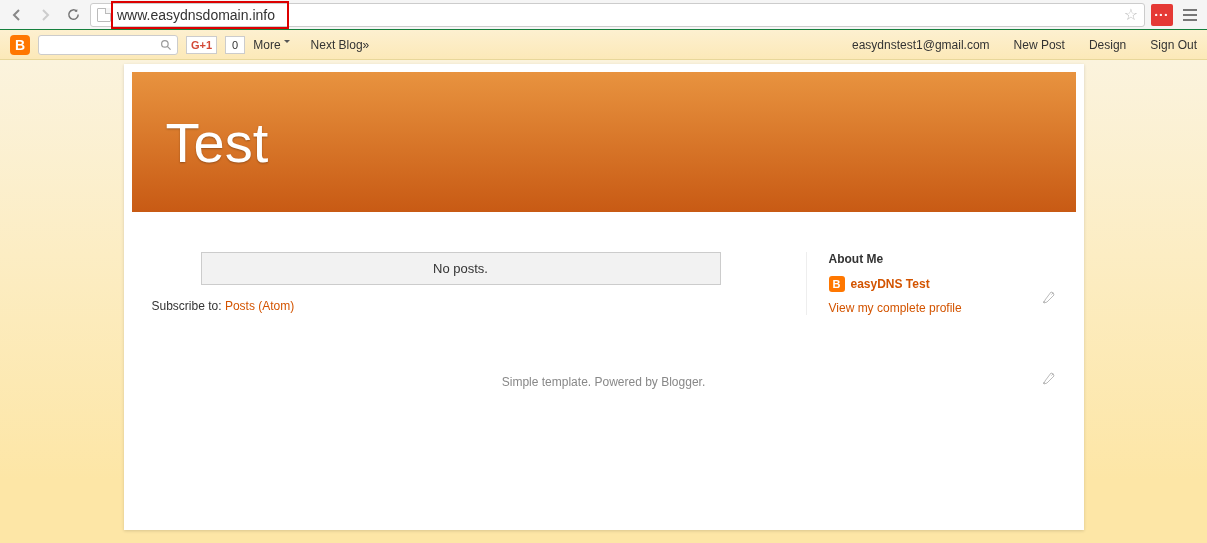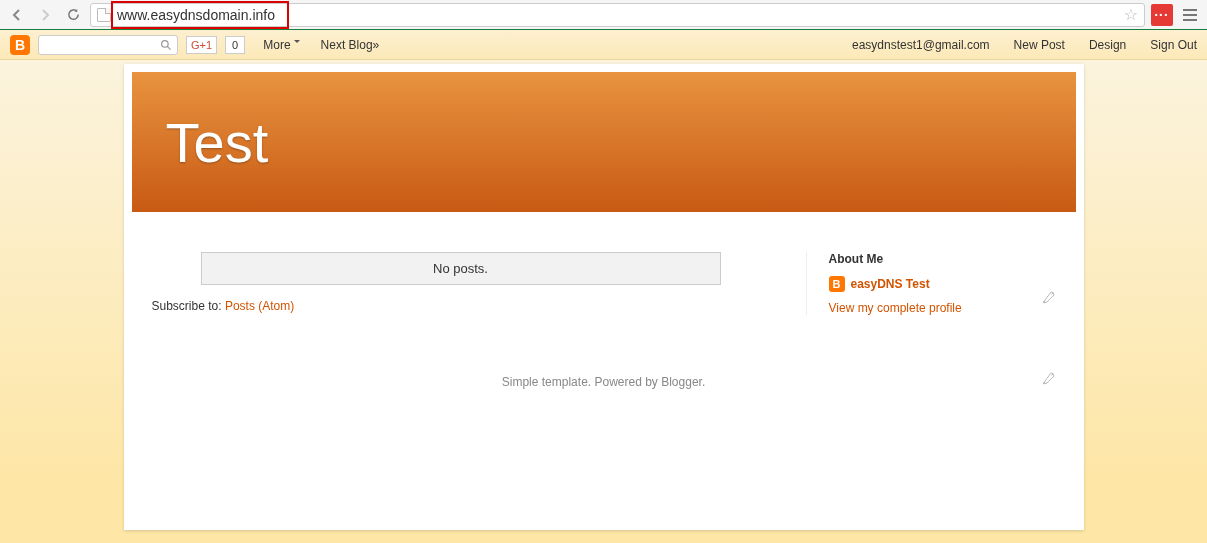--- a/index.html
+++ b/index.html
@@ -17,24 +17,24 @@
   .star-icon { font-size: 16px; color: #bbb; margin-left: 6px; }
   .ext-btn { width: 22px; height: 22px; background: #e53935; color: #fff; display:flex; align-items:center; justify-content:center; border-radius:2px; font-weight:bold; letter-spacing:2px; font-size:8px; }
   .menu-btn { width: 22px; height: 22px; display:flex; flex-direction:column; justify-content:center; align-items:center; gap:3px; }
   .menu-btn span { width:14px; height:2px; background:#777; }
 
   
   .blogger-bar { height: 30px; background: linear-gradient(#fdf0d0,#fce9b8); border-bottom:1px solid #e8d79a; display:flex; align-items:center; padding:0 10px; gap:8px; font-size:12px; color:#333; }
   .blogger-logo { width:20px; height:20px; background:#ff7700; border-radius:4px; color:#fff; font-weight:bold; display:flex; align-items:center; justify-content:center; font-size:14px; }
   .bb-search { width:140px; height:20px; border:1px solid #ccc; border-radius:3px; background:#fff; position:relative; }
   .bb-search svg { position:absolute; right:4px; top:3px; }
-  .gplus { border:1px solid #ccc; padding:2px 4px; background:#fff; font-size:11px; font-weight:normal; display:flex; align-items:flex-start; gap:2px; }
+  .gplus { border:1px solid #ccc; padding:2px 4px; background:#fff; font-size:11px; font-weight:bold; display:flex; align-items:flex-start; gap:2px; }
   .gplus-g { color:#d34836; }
   .gplus-count { border:1px solid #ccc; background:#fff; padding:2px 6px; font-size:11px; }
-  .bb-more { margin-left:10px; display:flex; align-items:flex-start; gap:2px; }
+  .bb-more { display:flex; align-items:flex-start; gap:2px; }
   .bb-next { margin-left:12px; }
   .bb-right { margin-left:auto; display:flex; gap:24px; align-items:center; }
   .bb-right a { color:#333; text-decoration:none; cursor:pointer; }
 
   
   .page-bg { background: linear-gradient(#fbf3dd, #fde6a6 420px); min-height: 500px; display:flex; justify-content:center; padding-bottom:30px; }
   .content-card { width: 960px; background:#fff; margin-top:4px; box-shadow:0 1px 3px rgba(0,0,0,0.15); }
 
   
   .header-banner { margin:8px 8px 0 8px; height:140px; background: linear-gradient(#e8933f, #c85a14); display:flex; align-items:center; padding-left:34px; }

